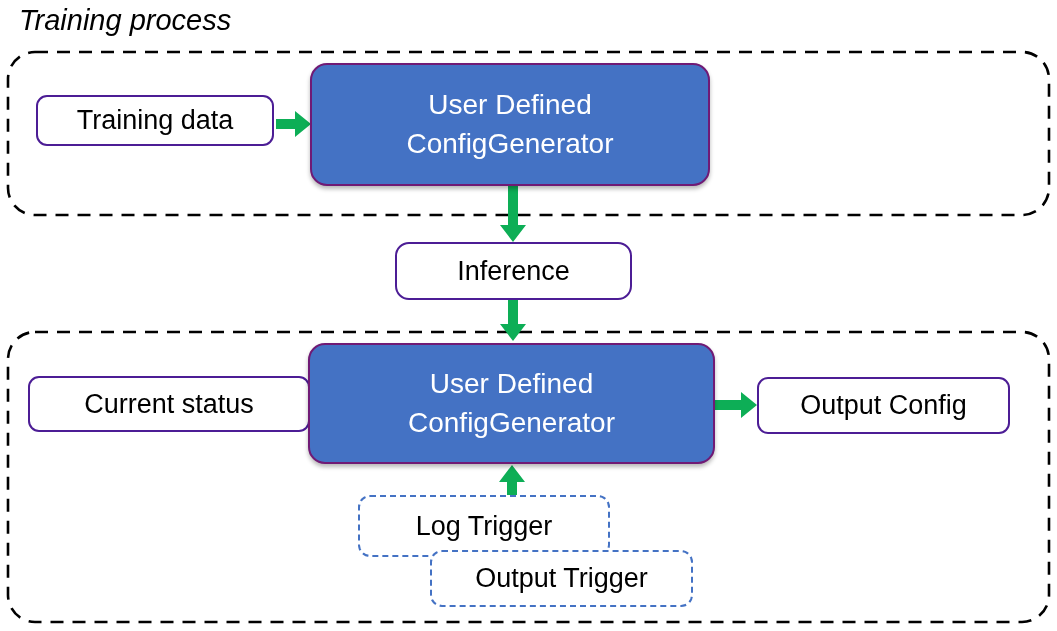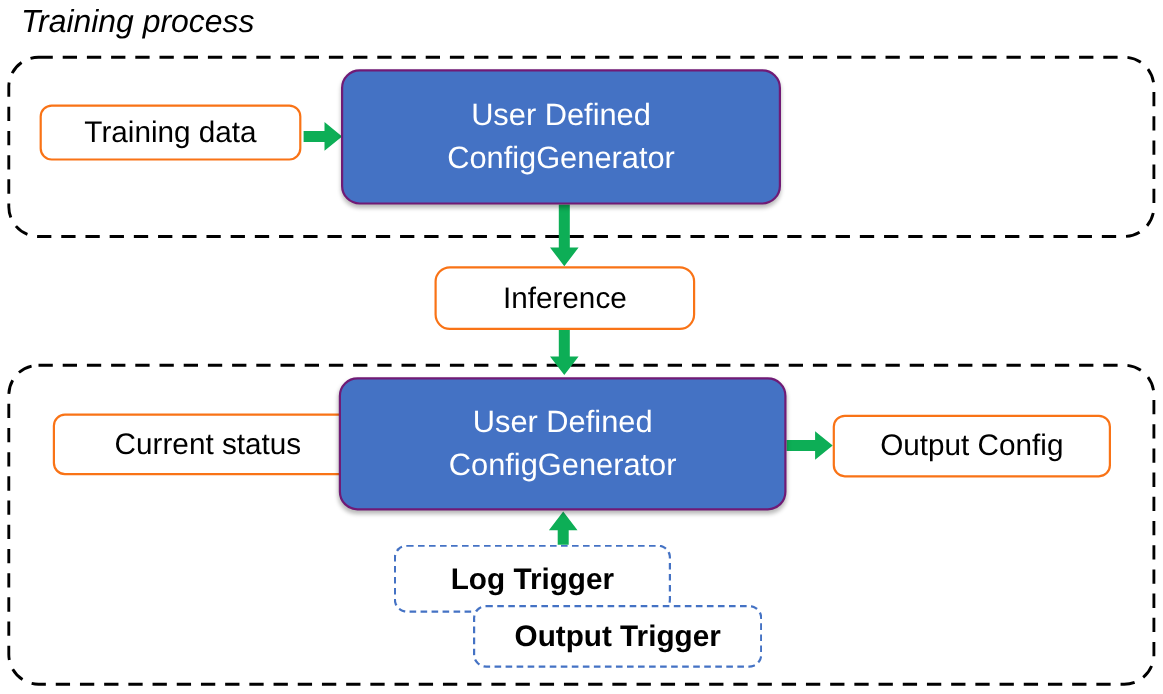--- a/index.html
+++ b/index.html
@@ -33,39 +33,38 @@
     white-space: nowrap;
   }
   .box {
     position: absolute;
     z-index: 2;
     box-sizing: border-box;
     display: flex;
     align-items: center;
     justify-content: center;
     background: #ffffff;
-    border: 2px solid #f97316;
+    border: 2px solid #4c1d95;
     border-radius: 11px;
     font-size: 27px;
     white-space: nowrap;
   }
   .box.blue {
     background: #4472C4;
     border: 2px solid #701a75;
     border-radius: 17px;
     color: #ffffff;
     flex-direction: column;
     font-size: 28px;
     line-height: 1.36;
     box-shadow: 0 3px 4px rgba(0,0,0,0.28);
   }
   .box.dashed-blue {
     border: 2px dashed #4472C4;
     border-radius: 12px;
-    font-weight: bold;
   }
   .box.round14 { border-radius: 14px; }
 </style>
 </head>
 <body>
 
 <div class="canvas">
 
   <svg class="overlay" viewBox="0 0 1057 631" xmlns="http://www.w3.org/2000/svg">
 
@@ -89,21 +88,21 @@
   <div class="box blue" style="left:310px; top:63px; width:400px; height:123px;">
     <span>User Defined</span>
     <span>ConfigGenerator</span>
   </div>
 
   <div class="box round14" style="left:395px; top:242px; width:237px; height:58px;">
     <span>Inference</span>
   </div>
 
 
-  <div class="box" style="left:28px; top:376px; width:282px; height:56px;margin-left:20px;">
+  <div class="box" style="left:28px; top:376px; width:282px; height:56px;">
     <span>Current status</span>
   </div>
 
   <div class="box blue" style="left:308px; top:343px; width:407px; height:121px;">
     <span>User Defined</span>
     <span>ConfigGenerator</span>
   </div>
 
   <div class="box" style="left:757px; top:377px; width:253px; height:57px;">
     <span>Output Config</span>

